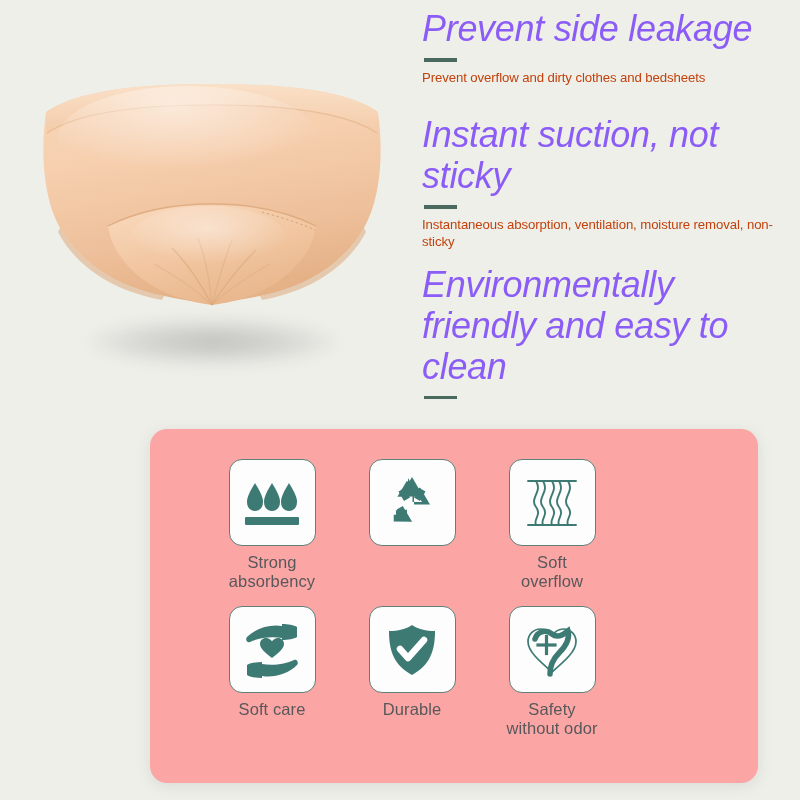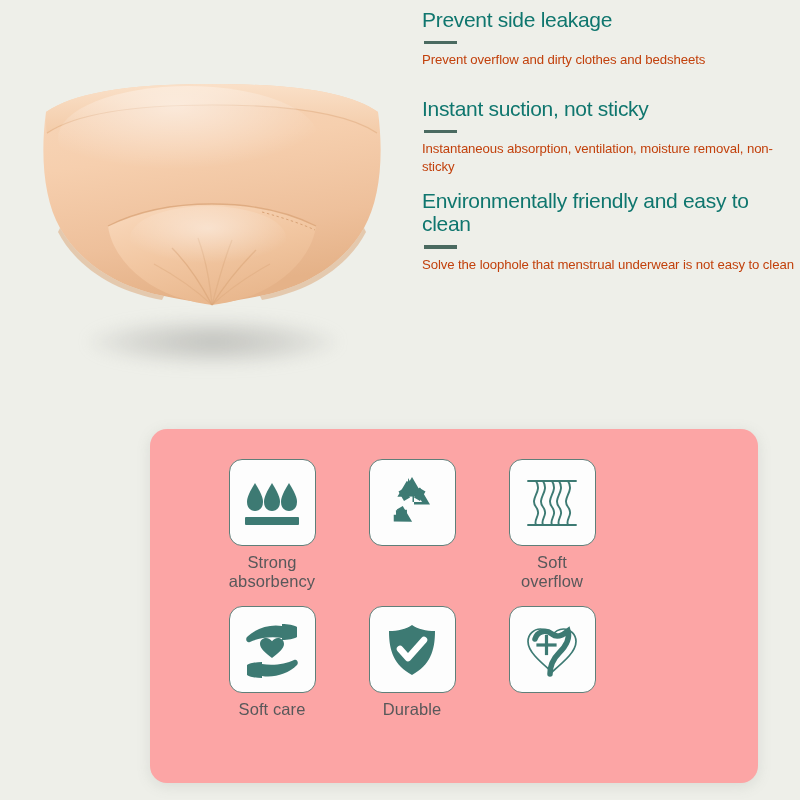--- a/index.html
+++ b/index.html
@@ -54,25 +54,26 @@
   #text-column {
     position: absolute;
     left: 422px;
     top: 8px;
     width: 372px;
   }
 
   .feature-block { margin-bottom: 4px; }
 
   .feature-heading {
-    color: #0f766e;
-    font-size: 21px;
+    color: #8b5cf6;
+    font-size: 36px;
     line-height: 1.14;
     letter-spacing: -0.3px;
     font-weight: 400;
+    font-style: italic;
   }
 
   .accent-bar {
     width: 33px;
     height: 3.5px;
     background: #4a6a60;
     margin: 9px 0 7px 2px;
   }
 
   .feature-sub {
@@ -232,21 +233,20 @@
 
   <div class="feature-block" id="block-2">
     <div class="feature-heading">Instant suction, not sticky</div>
     <div class="accent-bar"></div>
     <div class="feature-sub">Instantaneous absorption, ventilation, moisture removal, non-sticky</div>
   </div>
 
   <div class="feature-block" id="block-3">
     <div class="feature-heading">Environmentally friendly and easy to clean</div>
     <div class="accent-bar"></div>
-    <div class="feature-sub">Solve the loophole that menstrual underwear is not easy to clean</div>
   </div>
 
 </div>
 
 <div id="feature-card">
   <div id="feature-grid">
 
     <div class="feature-cell">
       <div class="icon-box">
         <svg width="60" height="56" viewBox="0 0 60 56" xmlns="http://www.w3.org/2000/svg">
@@ -342,16 +342,18 @@
 
           <path d="M12,18 C14,11 22,7.5 29,13 C34.5,17.5 40,14 45,10
                    C47,17 43,25 36,32 C30,38 27,45 27,53" fill="none" stroke="#3d7a73" stroke-width="5.5" stroke-linecap="round"></path>
 
           <g stroke="#3d7a73" stroke-width="3.2" stroke-linecap="square">
             <line x1="15" y1="24" x2="32" y2="24"></line>
             <line x1="23.5" y1="15.5" x2="23.5" y2="32.5"></line>
           </g>
         </svg>
       </div>
+      <div class="feature-label">Safety
+without  odor</div>
     </div>
 
   </div>
 </div>
 
 </body></html>

